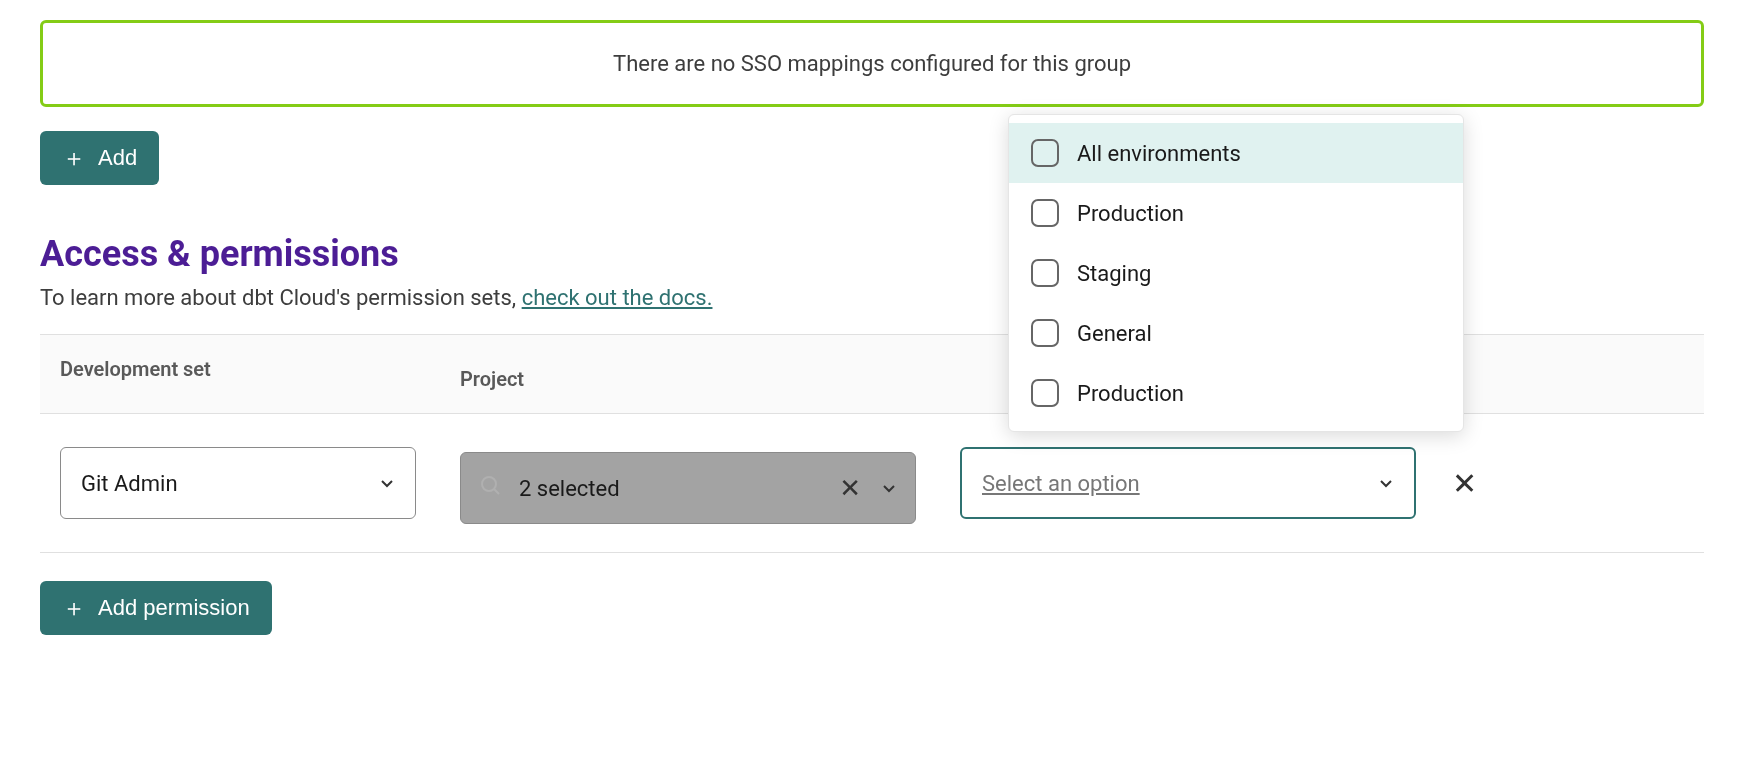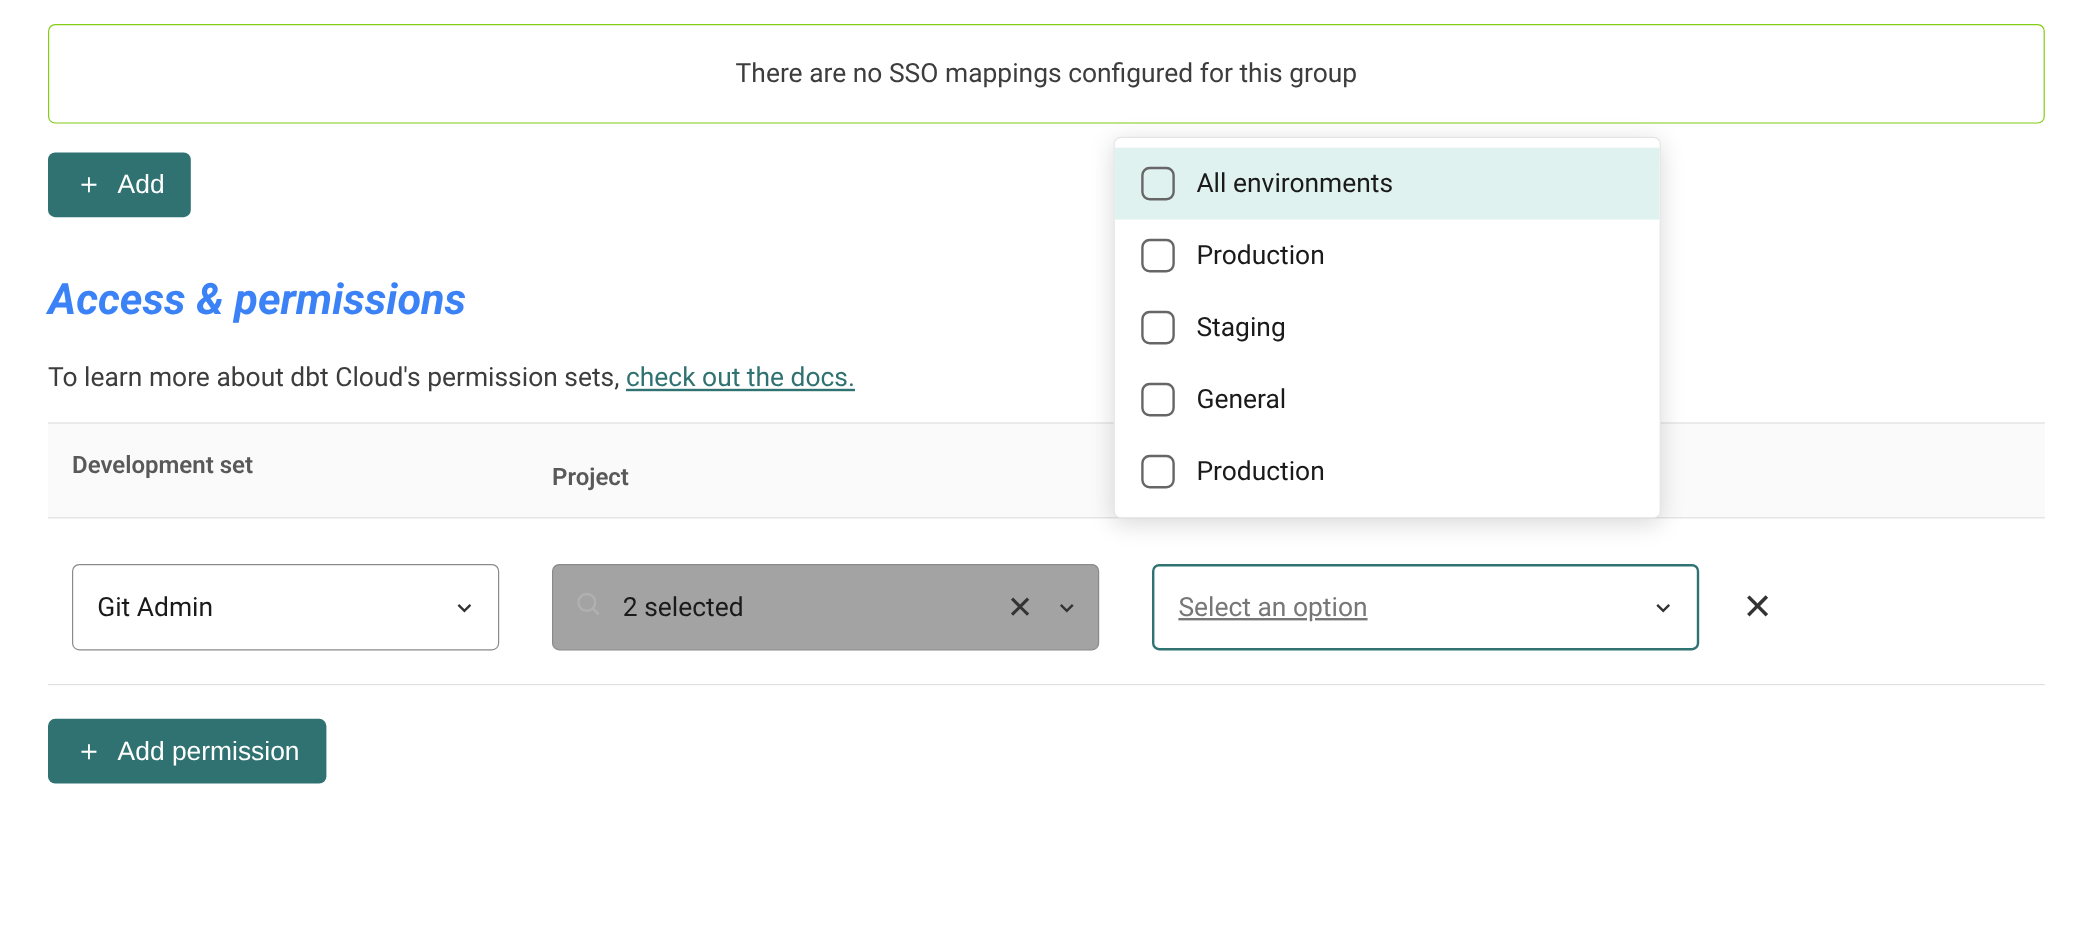--- a/index.html
+++ b/index.html
@@ -4,21 +4,21 @@
   <style>
     * { box-sizing: border-box; margin: 0; padding: 0; }
     body {
       font-family: -apple-system, BlinkMacSystemFont, "Segoe UI", Roboto, Helvetica, Arial, sans-serif;
       background: #fff;
       color: #1a1a1a;
       padding: 20px 0;
     }
     .container { width: 1744px; padding: 0 40px; position: relative; }
     .empty-banner {
-      border: 1px solid #84cc16;
+      border: 3px solid #84cc16;
       border-radius: 6px;
       padding: 28px 0;
       text-align: center;
       font-size: 22px;
       color: #3d3d3d;
       margin-bottom: 24px;
     }
     .btn-primary {
       display: inline-flex;
       align-items: center;
@@ -33,24 +33,23 @@
       font-weight: 500;
     }
     .btn-primary .plus {
       font-size: 24px;
       line-height: 1;
       font-weight: 300;
     }
     .heading {
       font-size: 36px;
       font-weight: 700;
-      color: #3b82f6;
+      color: #4c1d95;
       margin-top: 48px;
-      margin-bottom: 32px;
-      font-style: italic;
+      margin-bottom: 10px;
     }
     .subtext {
       font-size: 22px;
       color: #3d3d3d;
       margin-bottom: 24px;
     }
     .subtext a {
       color: #2f7271;
       text-decoration: underline;
     }
@@ -62,21 +61,21 @@
       padding: 22px 20px;
       font-size: 20px;
       color: #595959;
       font-weight: 600;
     }
     .col-permission { width: 400px; flex-shrink: 0; }
     .col-project { width: 500px; flex-shrink: 0; margin-top: 10px; }
     .col-env { flex: 1; }
     .table-row {
       display: flex;
-      align-items: flex-end;
+      align-items: center;
       padding: 28px 20px;
       gap: 0;
       border-bottom: 1px solid #e0e0e0;
     }
     .select-box {
       display: flex;
       align-items: center;
       justify-content: space-between;
       border: 1px solid #8a8a8a;
       border-radius: 6px;
@@ -232,21 +231,21 @@
   </div>
 
   <div class="add-permission-wrap">
     <button class="btn-primary">
       <span class="plus">＋</span>
       <span>Add permission</span>
     </button>
   </div>
 
   
-  <div class="dropdown-popover" style="top:94px; left:928px; width:456px;">
+  <div class="dropdown-popover" style="top:94px; left:1008px; width:456px;">
     <div class="dropdown-item highlight">
       <span class="checkbox"></span>
       <span>All environments</span>
     </div>
     <div class="dropdown-item">
       <span class="checkbox"></span>
       <span>Production</span>
     </div>
     <div class="dropdown-item">
       <span class="checkbox"></span>

